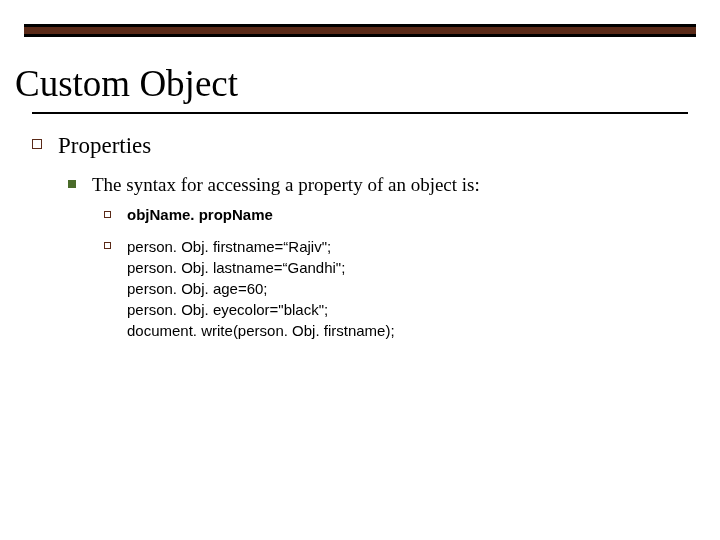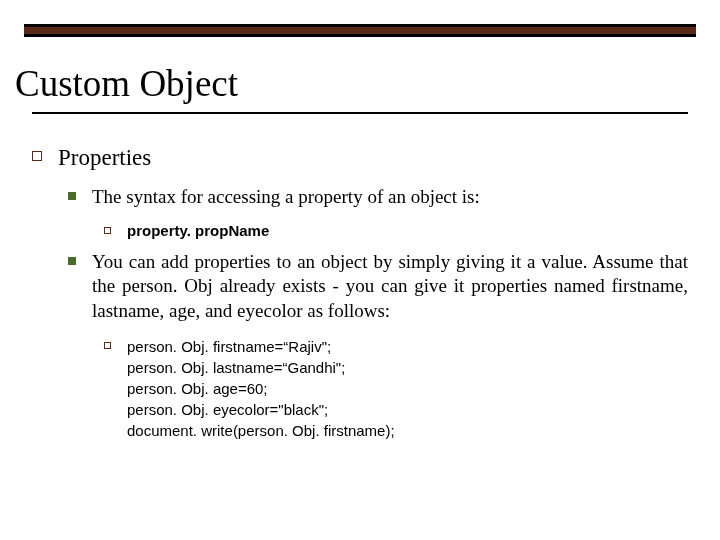--- a/index.html
+++ b/index.html
@@ -36,21 +36,21 @@
     right: 32px;
     height: 2px;
     background: #000;
   }
   .content {
     position: absolute;
     top: 132px;
     left: 32px;
     right: 32px;
   }
-  .row { display: flex; align-items: flex-start; margin-top: 12px; }
+  .row { display: flex; align-items: flex-start; }
   .bullet-square-open {
     display: inline-block;
     width: 10px;
     height: 10px;
     border: 1.5px solid #5a2a18;
     margin-top: 7px;
     margin-right: 16px;
     flex-shrink: 0;
   }
   .bullet-square-green {
@@ -96,28 +96,24 @@
 
   <div class="lvl2-wrap">
     <div class="row">
       <span class="bullet-square-green"></span>
       <div class="lvl2-text">The syntax for accessing a property of an object is:</div>
     </div>
 
     <div class="lvl3-wrap">
       <div class="row">
         <span class="bullet-tiny-open"></span>
-        <div class="lvl3-text">property. propName</div>
+        <div class="lvl3-text">objName. propName</div>
       </div>
     </div>
 
-    <div class="row" style="margin-top:6px;">
-      <span class="bullet-square-green"></span>
-      <div class="lvl2-text justify">You can add properties to an object by simply giving it a value. Assume that the person. Obj already exists - you can give it properties named firstname, lastname, age, and eyecolor as follows:</div>
-    </div>
 
     <div class="lvl3-wrap" style="margin-top:10px;">
       <div class="row">
         <span class="bullet-tiny-open"></span>
         <div class="codeblock" style="white-space:pre-line;">person. Obj. firstname=“Rajiv";
 person. Obj. lastname=“Gandhi";
 person. Obj. age=60;
 person. Obj. eyecolor="black";
 document. write(person. Obj. firstname);</div>
       </div>

